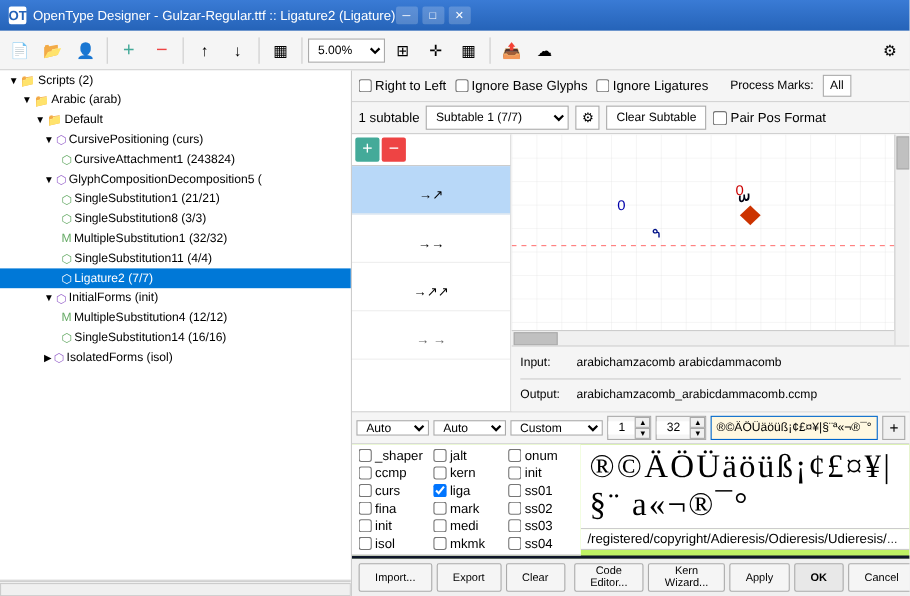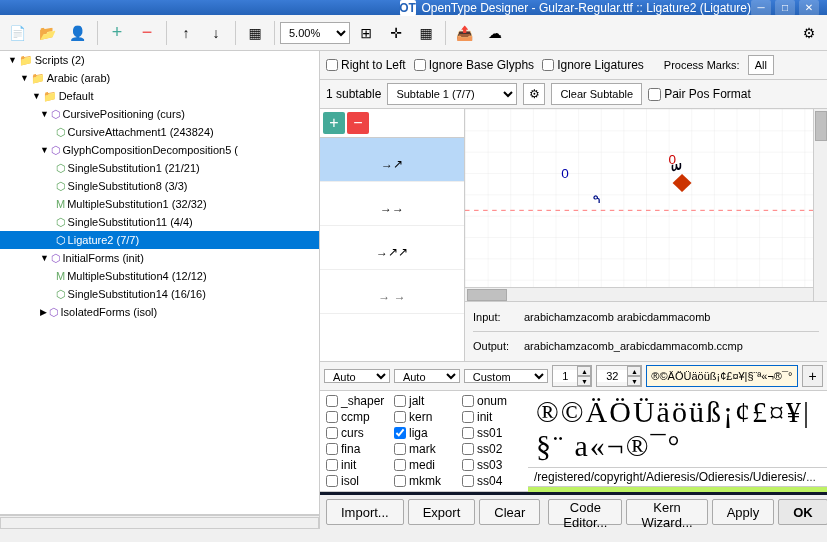--- a/index.html
+++ b/index.html
@@ -2,25 +2,25 @@
 <html><head>
   <meta charset="utf-8">
   <style>
     * { box-sizing: border-box; margin: 0; padding: 0; font-family: 'Segoe UI', Tahoma, Arial, sans-serif; font-size: 12px; }
     body { width: 827px; height: 542px; overflow: hidden; background: #f0f0f0; }
 
     
     .title-bar {
       background: linear-gradient(to bottom, #3a7bd5, #2563b8);
       color: white;
-      height: 15px;
+      height: 28px;
       display: flex;
       align-items: center;
       padding: 0 8px;
-      justify-content: flex-end;
+      justify-content: flex-start;
     }
     .title-bar-left { display: flex; align-items: center; gap: 6px; font-size: 12px; }
     .title-bar-icon { width: 16px; height: 16px; background: #fff; border-radius: 2px; display: flex; align-items: center; justify-content: center; font-size: 9px; color: #2563b8; font-weight: bold; }
     .title-bar-controls { display: flex; gap: 4px; }
     .tb-btn { width: 20px; height: 16px; background: rgba(255,255,255,0.2); border: none; color: white; cursor: pointer; display: flex; align-items: center; justify-content: center; font-size: 10px; border-radius: 2px; }
 
     
     .toolbar {
       background: #f5f5f5;
       border-bottom: 1px solid #ccc;
@@ -186,21 +186,21 @@
       gap: 4px;
       padding: 4px 6px;
       background: #f0f0f0;
     }
     .action-btn {
       height: 26px;
       padding: 0 14px;
       border: 1px solid #aaa;
       background: #f5f5f5;
       cursor: pointer;
-      font-size: 13px;
+      font-size: 10px;
       border-radius: 2px;
     }
     .action-btn.default-btn { background: #e8e8e8; font-weight: bold; }
 
     
     ::-webkit-scrollbar { width: 12px; height: 12px; }
     ::-webkit-scrollbar-track { background: #f0f0f0; }
     ::-webkit-scrollbar-thumb { background: #c0c0c0; border: 1px solid #a0a0a0; }
 
     

